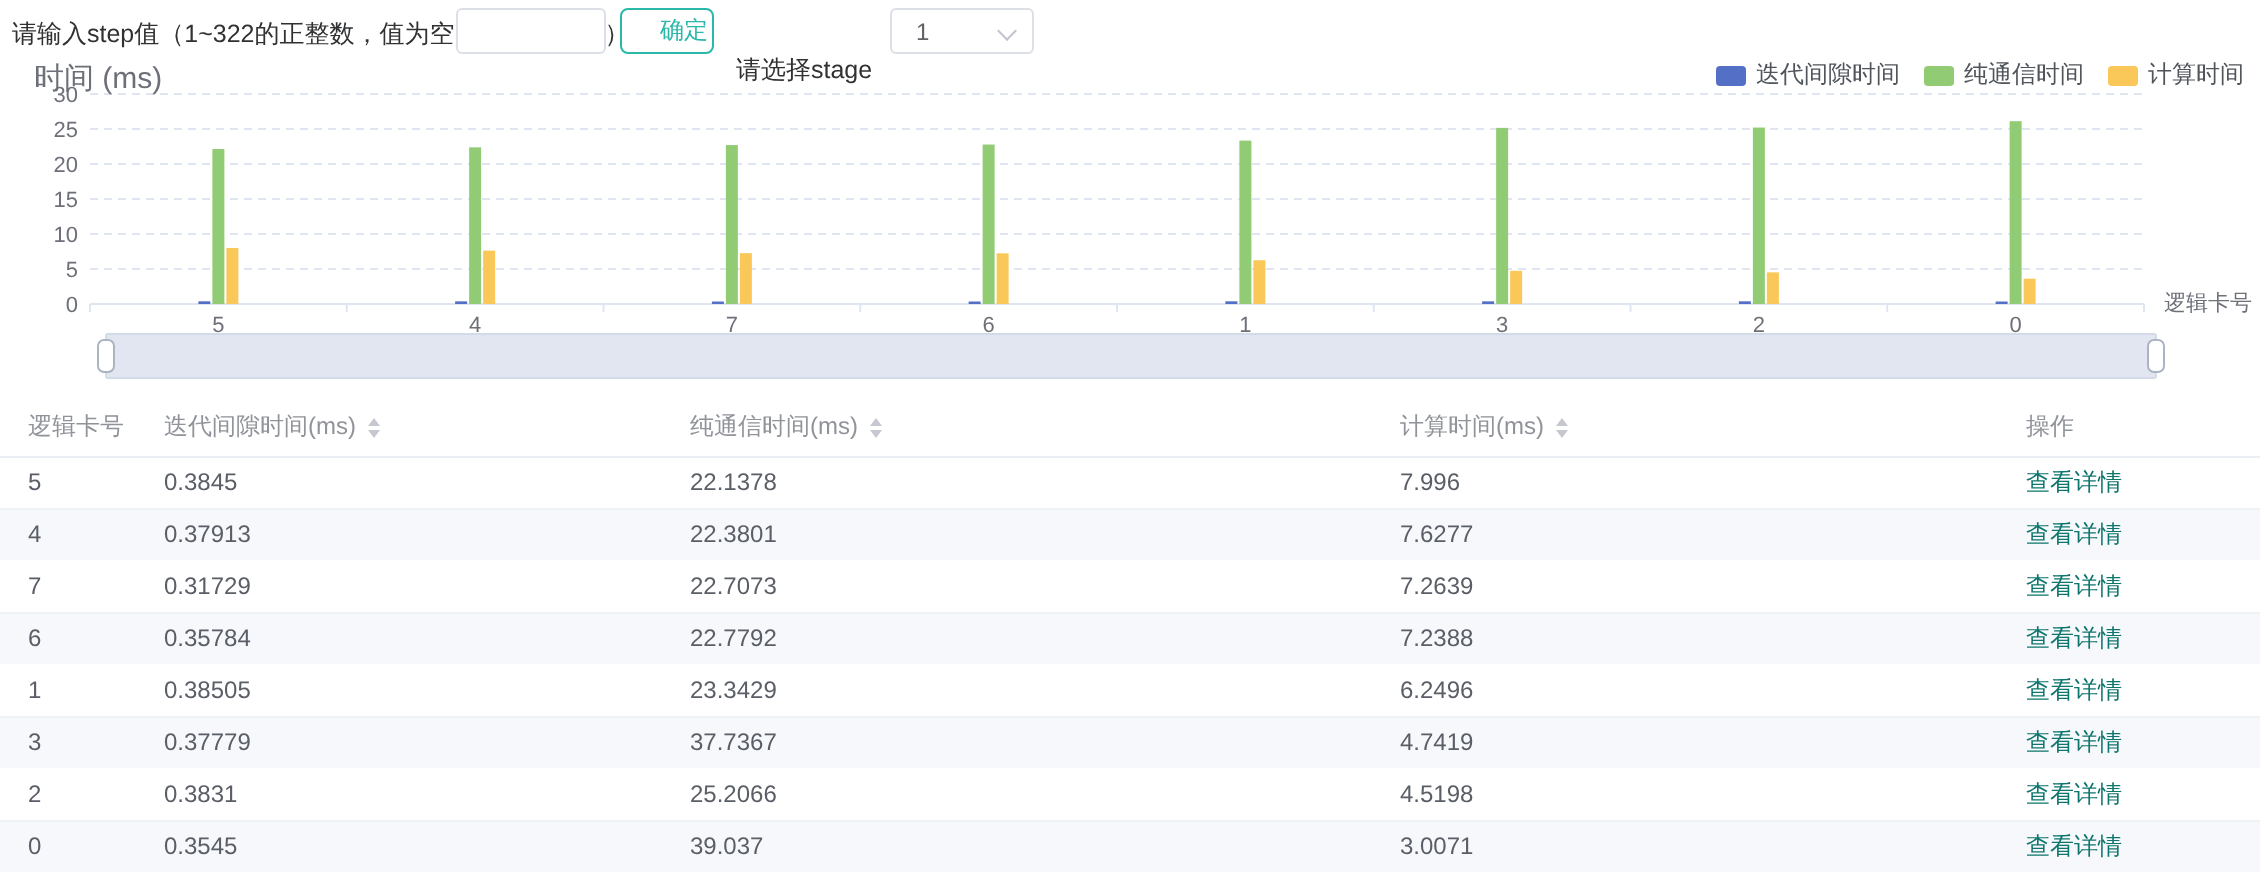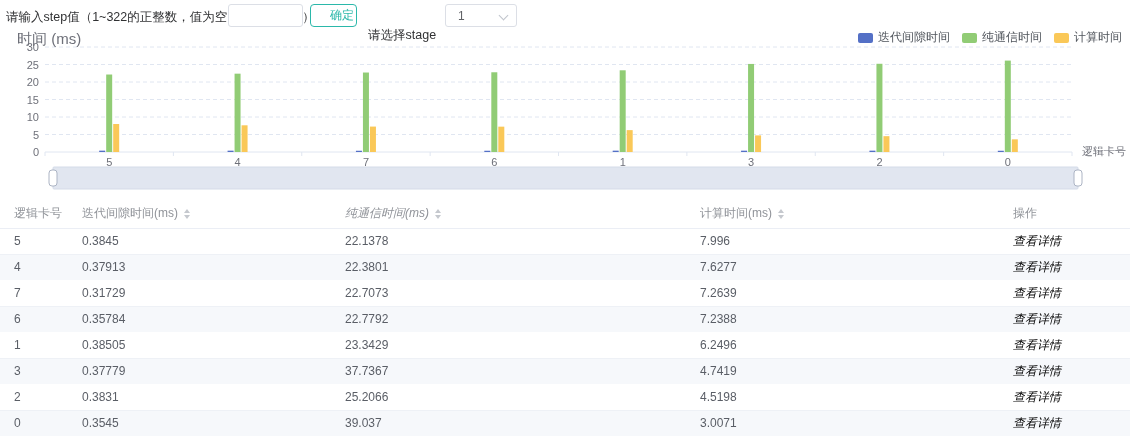--- a/index.html
+++ b/index.html
@@ -35,21 +35,21 @@
   .data-table { position:absolute; left:0; top:200px; width:1130px; border-collapse:collapse; table-layout:fixed; }
   .data-table th { height:28px; font-size:12px; font-weight:normal; color:#909399;
     text-align:left; padding-left:14px; border-bottom:1px solid #EBEEF5; background:#fff; }
   .data-table td { height:26px; font-size:12px; color:#5a5e66; padding-left:14px;
     border-bottom:1px solid #EEF1F6; }
   .data-table tr.alt td { background:#F6F8FB; border-bottom:1px solid #fff; }
   .th-inner { display:inline-flex; align-items:center; gap:6px; }
   .sort-carets { display:inline-flex; flex-direction:column; gap:2px; }
   .caret-up { width:0; height:0; border-left:3.5px solid transparent; border-right:3.5px solid transparent; border-bottom:4px solid #c5c8ce; }
   .caret-down { width:0; height:0; border-left:3.5px solid transparent; border-right:3.5px solid transparent; border-top:4px solid #c5c8ce; }
-  .detail-link { color:#000000; cursor:pointer; text-decoration:none;font-style:italic; }
+  .detail-link { color:#0f766e; cursor:pointer; text-decoration:none; }
 </style>
 </head>
 <body>
 
 <div class="controls">
   <span class="step-label">请输入step值（1~322的正整数，值为空时展示平均值）</span>
   <input class="step-input" value="" style="">
   <div class="confirm-btn">确定</div>
   <span class="stage-label">请选择stage</span>
   <div class="stage-select">
@@ -143,21 +143,21 @@
         <th style="width: 68px;"><span class="th-inner">
             <span>逻辑卡号</span>
           </span></th>
         <th style="width: 263px;"><span class="th-inner">
             <span>迭代间隙时间(ms)</span>
             <span class="sort-carets">
               <span class="caret-up"></span>
               <span class="caret-down"></span>
             </span>
           </span></th>
-        <th style="width: 355px; font-style: italic;"><span class="th-inner">
+        <th style="width: 355px;"><span class="th-inner">
             <span>纯通信时间(ms)</span>
             <span class="sort-carets">
               <span class="caret-up"></span>
               <span class="caret-down"></span>
             </span>
           </span></th>
         <th style="width: 313px;"><span class="th-inner">
             <span>计算时间(ms)</span>
             <span class="sort-carets">
               <span class="caret-up"></span>

